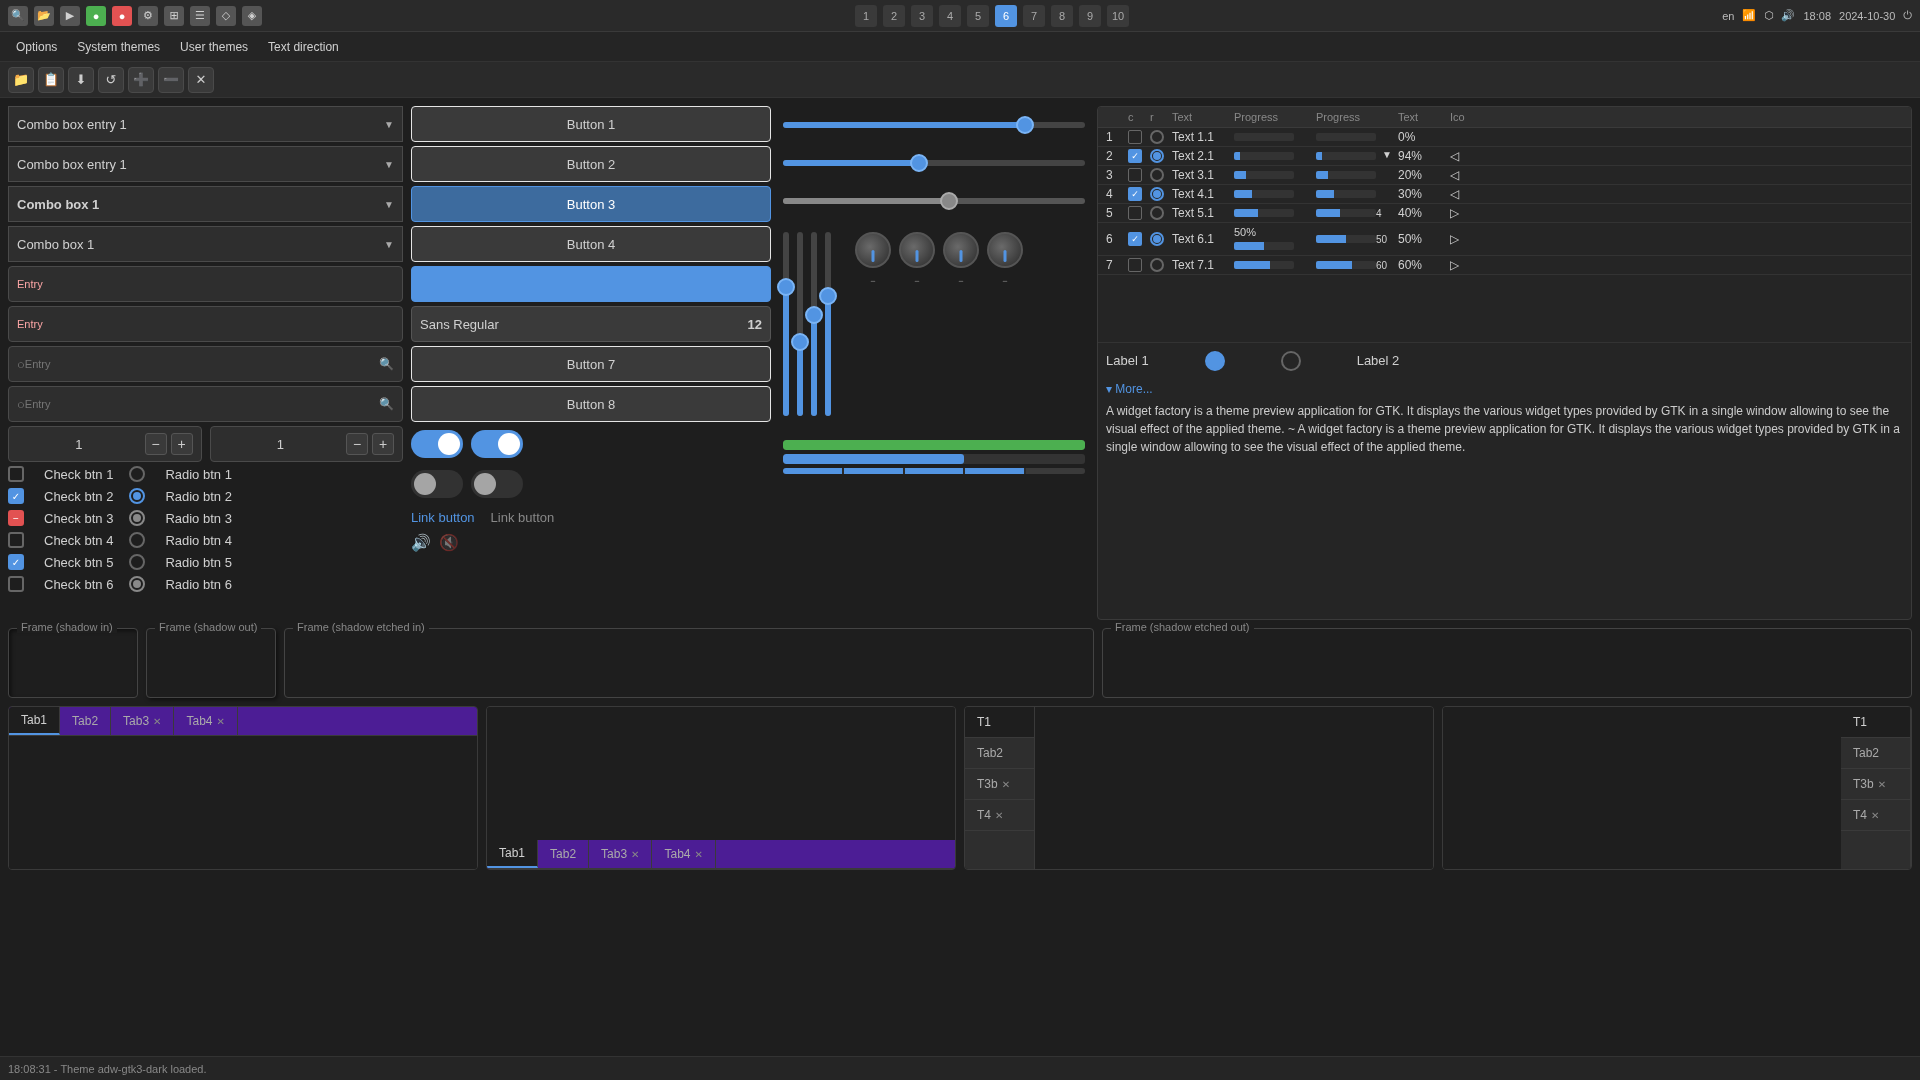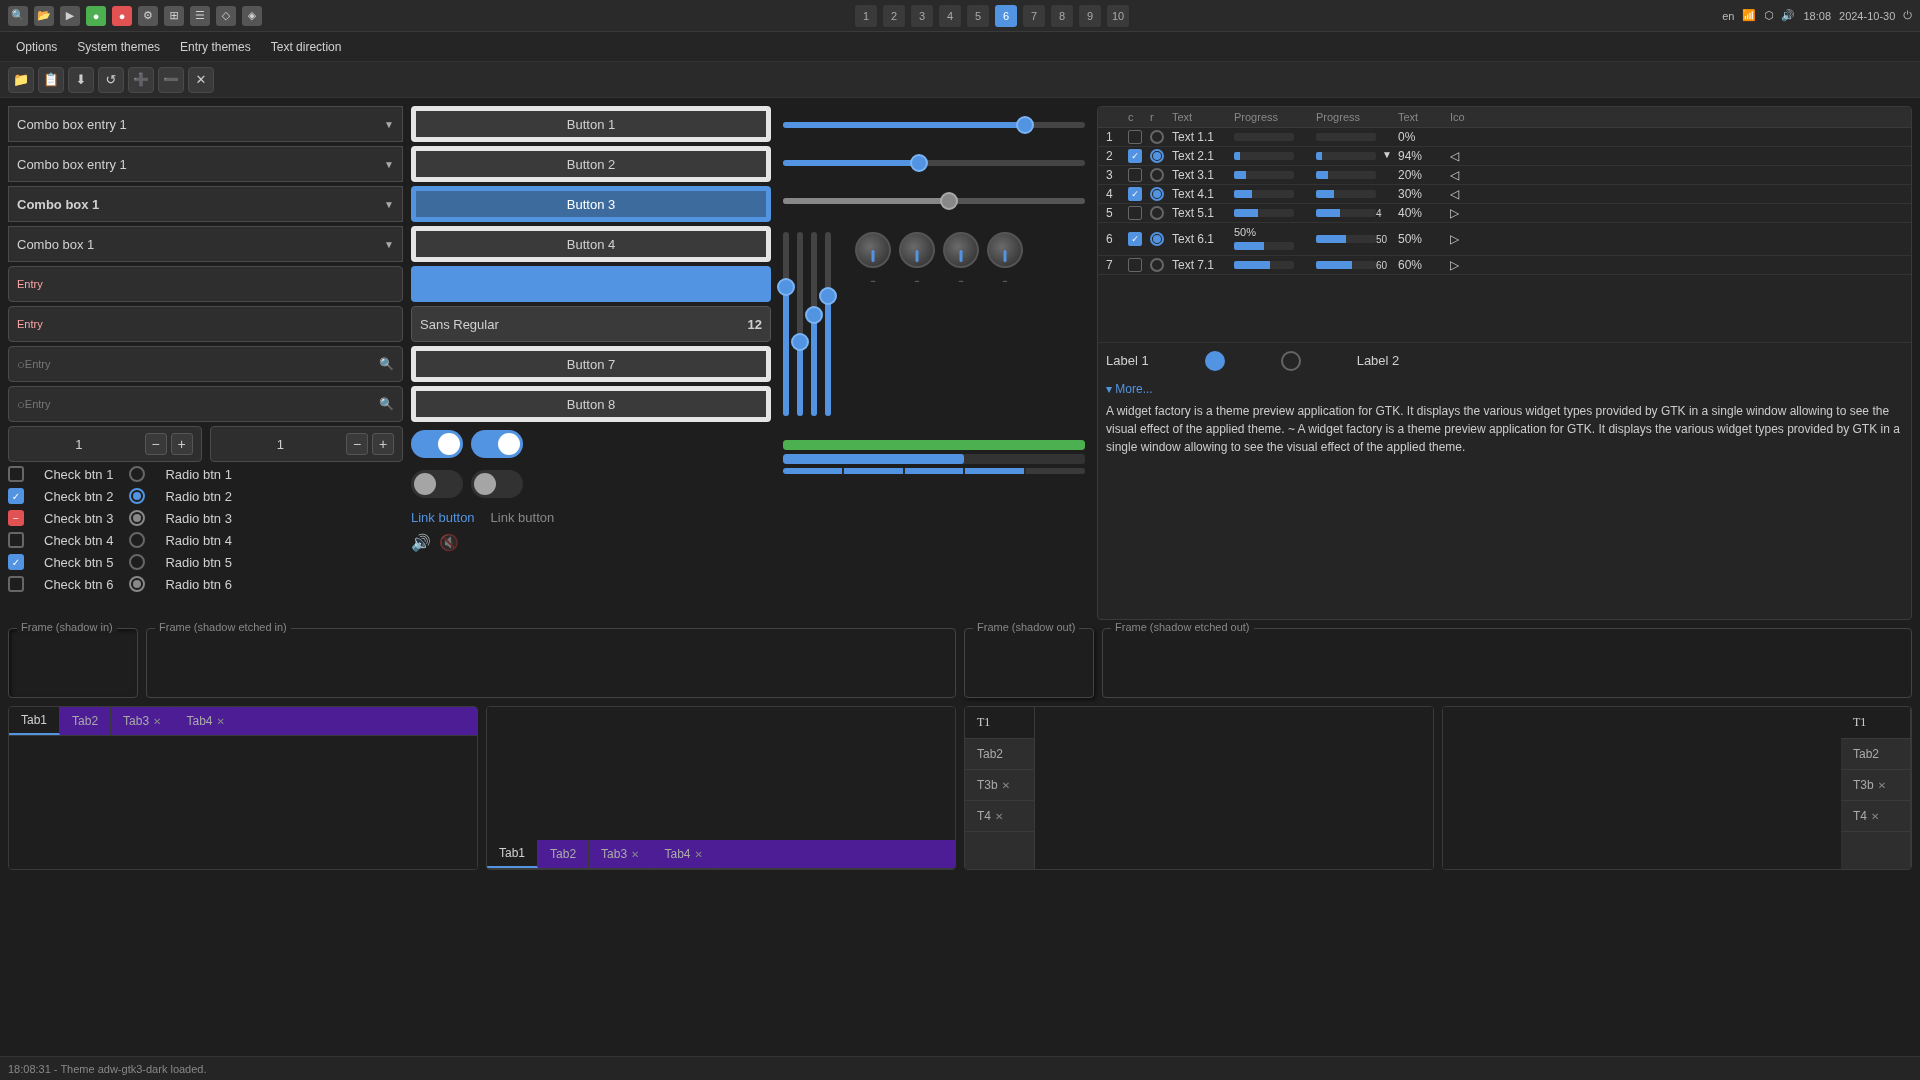--- a/index.html
+++ b/index.html
@@ -228,21 +228,21 @@
     .middle-panel {
       width: 360px;
       display: flex;
       flex-direction: column;
       gap: 4px;
     }
 
     .gtk-btn {
       height: 36px;
       border-radius: 4px;
-      border: 5px solid #e5e5e5;
+      border: 1px solid #e5e5e5;
       background: #3a3a3a;
       color: #d0d0d0;
       font-size: 13px;
       cursor: pointer;
       display: flex;
       align-items: center;
       justify-content: center;
     }
     .gtk-btn.default-btn { background: #3d6b9e; border-color: #5294e2; color: white; }
     .gtk-btn.active-selected { background: #5294e2; border-color: #5294e2; color: white; }
@@ -547,21 +547,21 @@
     .tab-item-vert {
       padding: 8px 12px;
       cursor: pointer;
       font-size: 12px;
       color: #aaa;
       display: flex;
       align-items: center;
       gap: 4px;
       border-bottom: 1px solid #3a3a3a;
     }
-    .tab-item-vert.active { background: #1e1e1e; color: #d0d0d0; font-family: Liberation Serif, serif; }
+    .tab-item-vert.active { background: #1e1e1e; color: #d0d0d0; }
     .tab-content-vert { flex: 1; background: #1e1e1e; }
 
     
     .statusbar {
       height: 24px;
       background: #252525;
       border-top: 1px solid #333;
       display: flex;
       align-items: center;
       padding: 0 8px;
@@ -638,21 +638,21 @@
     <span>🔊</span>
     <span>18:08</span>
     <span>2024-10-30</span>
     <span>⏻</span>
   </div>
 </div>
 
 <div class="menubar">
   <div class="menubar-item">Options</div>
   <div class="menubar-item">System themes</div>
-  <div class="menubar-item">Entry themes</div>
+  <div class="menubar-item">User themes</div>
   <div class="menubar-item">Text direction</div>
 </div>
 
 <div class="toolbar">
   <div class="tb-btn">📁</div>
   <div class="tb-btn">📋</div>
   <div class="tb-btn">⬇</div>
   <div class="tb-btn">↺</div>
   <div class="tb-btn">➕</div>
   <div class="tb-btn">➖</div>
@@ -1017,25 +1017,25 @@
 
     <div class="text-area">A widget factory is a theme preview application for GTK. It displays the various widget types provided by GTK in a single window allowing to see the visual effect of the applied theme. ~ A widget factory is a theme preview application for GTK. It displays the various widget types provided by GTK in a single window allowing to see the visual effect of the applied theme.</div>
   </div>
 
 </div>
 
 <div class="frames-row">
   <div class="frame-box shadow-in" style="max-width:130px;">
     <span class="frame-label">Frame (shadow in)</span>
   </div>
+  <div class="frame-box shadow-out" style="max-width:130px;">
+    <span class="frame-label">Frame (shadow out)</span>
+  </div>
   <div class="frame-box" style="border-style:double; flex:3;">
     <span class="frame-label">Frame (shadow etched in)</span>
-  </div>
-  <div class="frame-box shadow-out" style="max-width:130px;">
-    <span class="frame-label">Frame (shadow out)</span>
   </div>
   <div class="frame-box" style="border-style:double; flex:3;">
     <span class="frame-label">Frame (shadow etched out)</span>
   </div>
 </div>
 
 <div class="tabs-section">
 
   <div class="tab-container">
     <div class="tab-bar">

